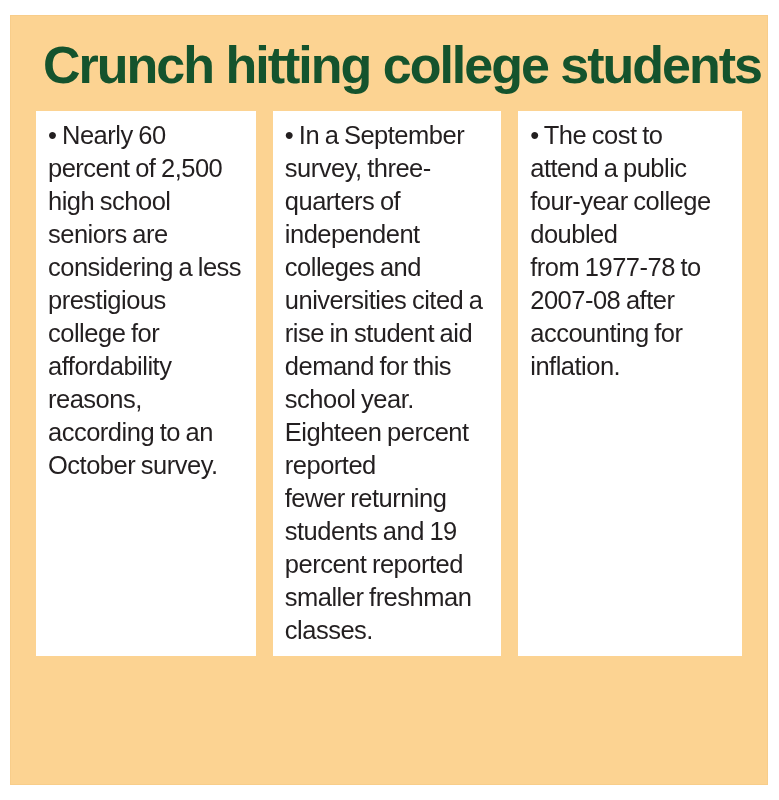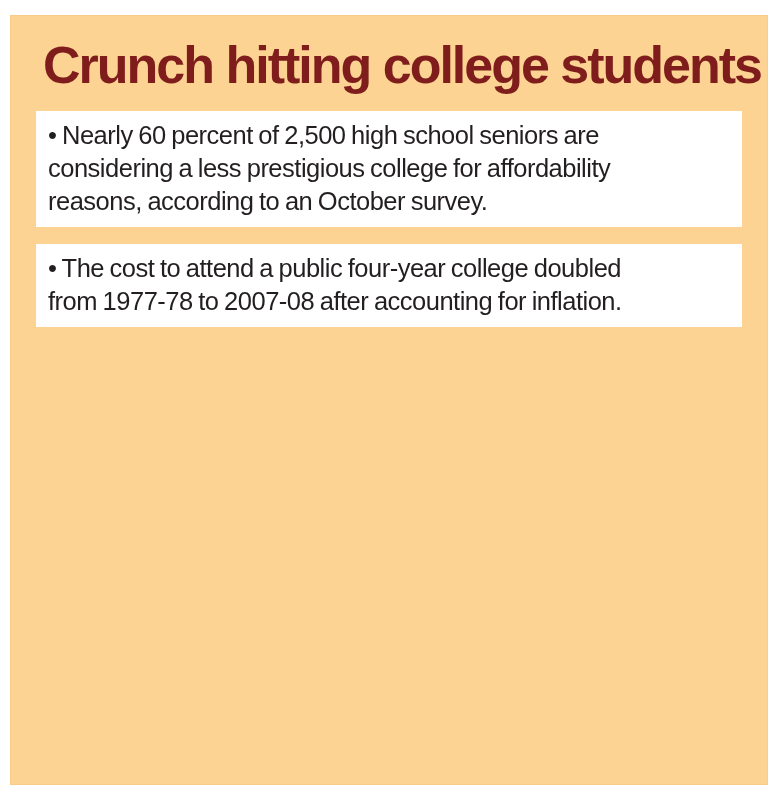--- a/index.html
+++ b/index.html
@@ -25,27 +25,27 @@
     border: 1px solid #f8cd8a;
     box-sizing: border-box;
   }
   .title {
     margin: 20px 0 0 32px;
     padding: 0;
     font-size: 52px;
     font-weight: 700;
     letter-spacing: -2px;
     line-height: 1.15;
-    color: #7f1d1d;
+    color: #14532d;
     white-space: nowrap;
   }
   .cards {
     margin: 15px 25px 0 25px;
     display: flex;
-    flex-direction: column;
+    flex-direction: row;
     gap: 17px;
   }
   .card {
     background: #ffffff;
     padding: 8px 10px 9px 12px;
     box-sizing: border-box;
   }
   .bullet-text {
     margin: 0;
     font-size: 25.5px;
@@ -62,18 +62,25 @@
 <div class="page">
   <div class="panel">
     <h1 class="title">Crunch hitting college students</h1>
     <div class="cards">
       <div class="card">
         <p class="bullet-text">• Nearly 60 percent of 2,500 high school seniors are
 considering a less prestigious college for affordability
 reasons, according to an October survey.</p>
       </div>
       <div class="card">
+        <p class="bullet-text">• In a September survey, three-quarters of independent
+colleges and universities cited a rise in student aid
+demand for this school year. Eighteen percent reported
+fewer returning students and 19 percent reported
+smaller freshman classes.</p>
+      </div>
+      <div class="card">
         <p class="bullet-text">• The cost to attend a public four-year college doubled
 from 1977-78 to 2007-08 after accounting for inflation.</p>
       </div>
     </div>
   </div>
 </div>
 
 </body></html>

